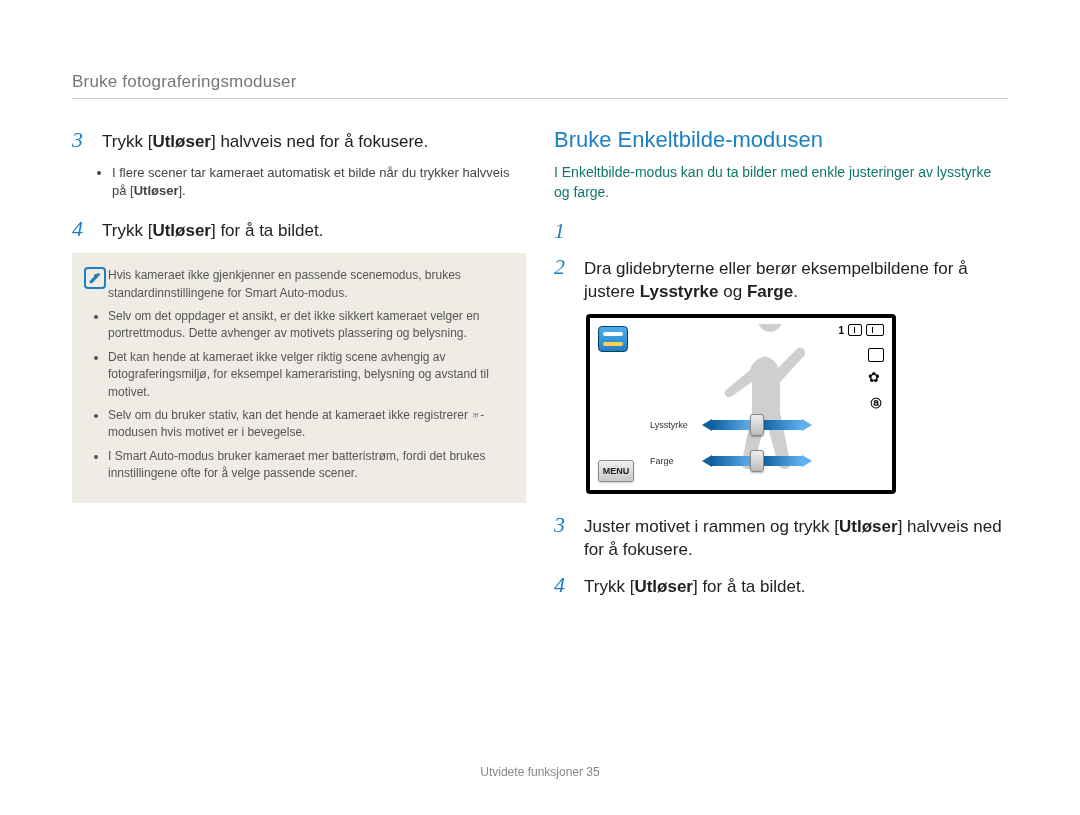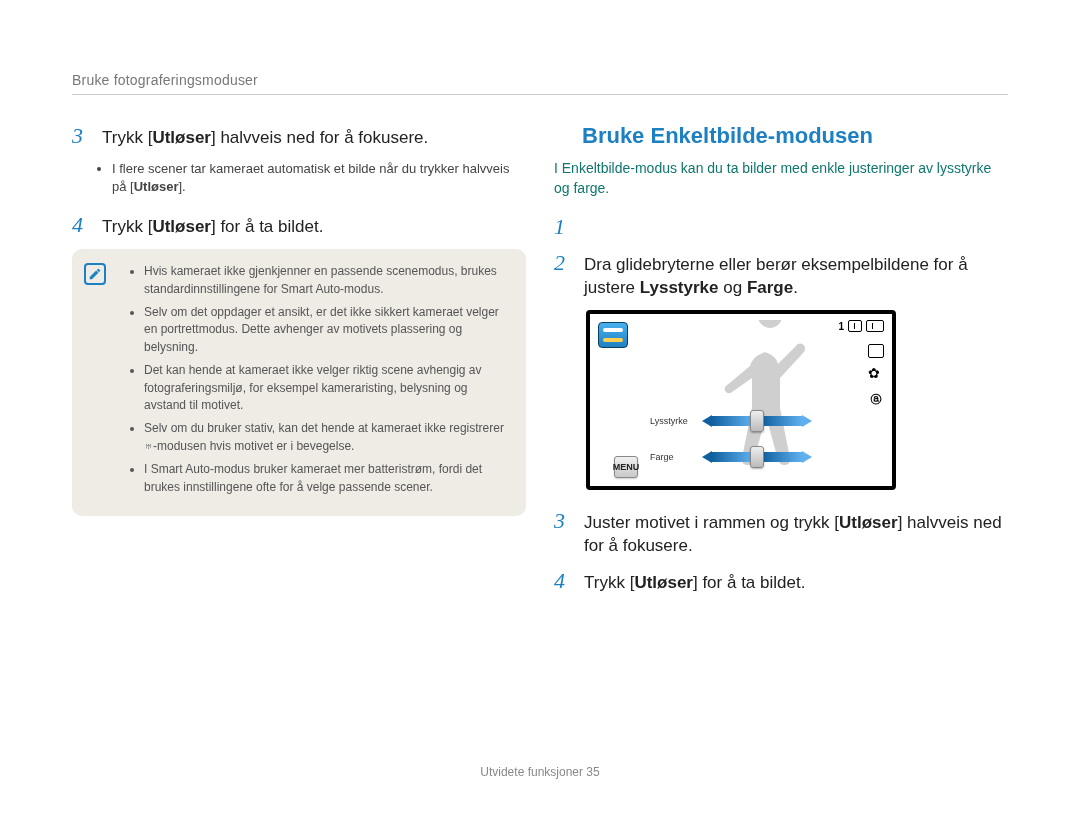--- a/index.html
+++ b/index.html
@@ -8,21 +8,21 @@
     background: #fff;
     width: 1080px;
     height: 815px;
     position: relative;
     color: #333;
   }
   .page {
     padding: 72px 72px 0 72px;
   }
   .breadcrumb {
-    font-size: 14px;
+    font-size: 17px;
     color: #777;
     font-weight: 300;
     border-bottom: 1px solid #ccc;
     padding-bottom: 6px;
     margin-bottom: 28px;
     letter-spacing: 0.2px;
   }
   .columns {
     display: flex;
     gap: 28px;
@@ -55,22 +55,22 @@
   }
   .bullets li {
     font-size: 13px;
     color: #444;
     line-height: 1.4;
     margin-bottom: 16px;
     list-style: disc;
   }
   .notebox {
     background: #efece6;
-    border-radius: 10px;
-    padding: 14px 18px 14px 60px;
+    border-radius: 0;
+    padding: 14px 18px 14px 24px;
     position: relative;
     margin-top: 8px;
   }
   .notebox-icon {
     position: absolute;
     left: 12px;
     top: 14px;
     width: 22px;
     height: 22px;
     border: 2px solid #1c80c3;
@@ -83,23 +83,22 @@
   .notebox ul { list-style: disc; padding-left: 12px; }
   .notebox li {
     font-size: 12px;
     color: #555;
     line-height: 1.45;
     margin-bottom: 6px;
   }
   .section-heading {
     color: #1c80c3;
     font-size: 22px;
-    font-weight: 700;
+    font-weight: 400;
     margin-bottom: 10px;
-    margin-left: 28px;
   }
   .section-intro {
     font-size: 14px;
     color: #0f766e;
     line-height: 1.4;
     margin-bottom: 16px;
   }
   .inline-icon {
     display: inline-flex;
     vertical-align: middle;
@@ -251,22 +250,22 @@
     background: linear-gradient(#eee,#bbb);
     border: 1px solid #888;
     border-radius: 3px;
     box-shadow: 0 1px 2px rgba(0,0,0,.3);
     margin: 0 -2px;
     position: relative;
     z-index: 2;
   }
   .cs-menu {
     position: absolute;
-    left: 24px; bottom: 8px;
-    width: 24px; height: 22px;
+    left: 8px; bottom: 8px;
+    width: 36px; height: 22px;
     background: linear-gradient(#f0f0f0,#c8c8c8);
     border: 1px solid #888;
     border-radius: 3px;
     font-size: 9px;
     font-weight: bold;
     display: flex;
     align-items: center;
     justify-content: center;
     color: #222;
     box-shadow: 0 1px 2px rgba(0,0,0,.2);

